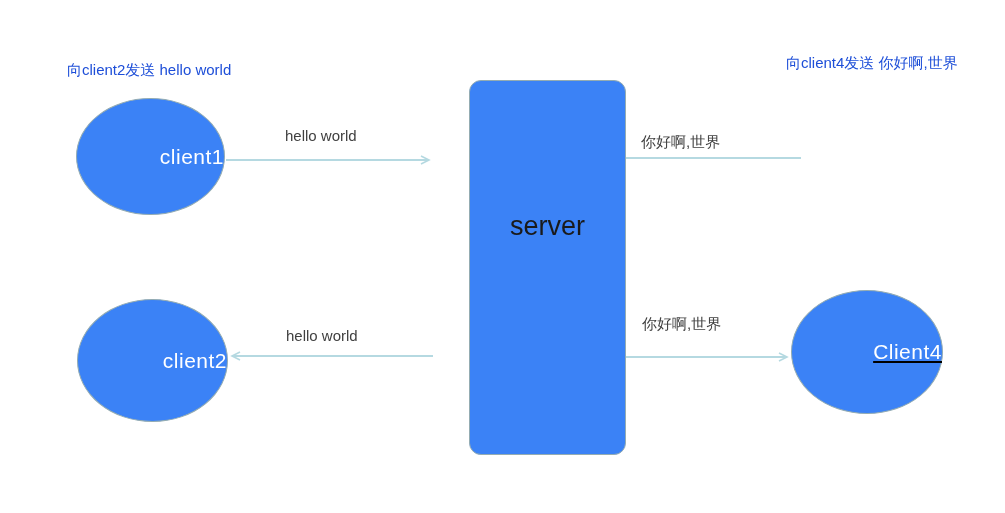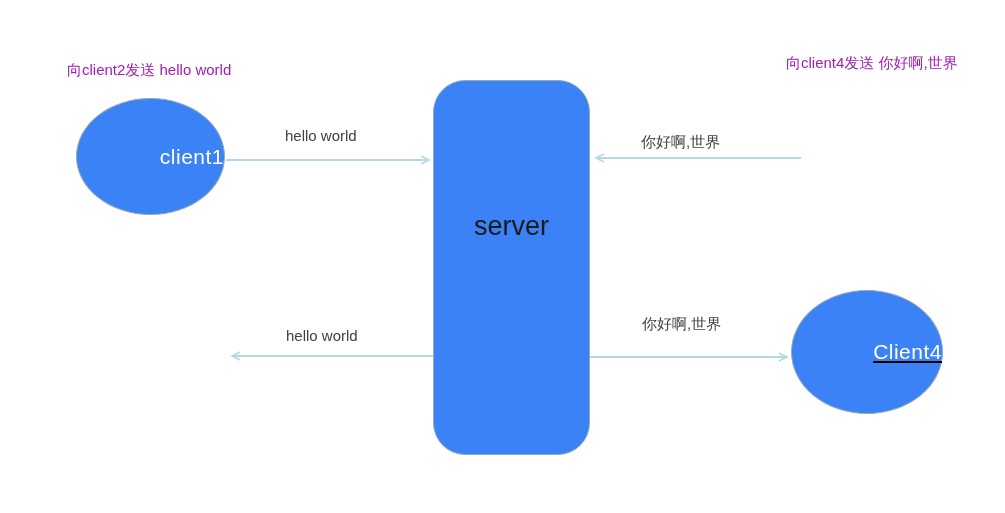--- a/index.html
+++ b/index.html
@@ -19,33 +19,33 @@
     align-items: center;
     justify-content: flex-end;
     box-sizing: border-box;
   }
   .ellipse { border-radius: 50%; }
   .node-label {
     color: #ffffff;
     font-size: 21px;
     letter-spacing: 0.5px;
   }
-  #server-node { border-radius: 32px; }
+  #server-node { border-radius: 12px; margin-left: 36px; }
   #server-label {
     position: absolute;
     top: 130px;
     left: 0;
     width: 100%;
     text-align: center;
     color: #1a1a1a;
     font-size: 27px;
   }
   .caption {
     position: absolute;
-    color: #a21caf;
+    color: #1d4ed8;
     font-size: 15px;
     white-space: nowrap;
   }
   .msg-label {
     position: absolute;
     color: #404040;
     font-size: 15px;
     white-space: nowrap;
   }
   #arrow-layer {
@@ -79,20 +79,23 @@
 
   <div class="msg-label" style="left:285px; top:127px;">hello world</div>
   <div class="msg-label" style="left:641px; top:133px;">你好啊,世界</div>
   <div class="msg-label" style="left:286px; top:327px;">hello world</div>
   <div class="msg-label" style="left:642px; top:315px;">你好啊,世界</div>
 
   <div class="node ellipse" style="left:76px; top:98px; width:149px; height:117px;">
     <span class="node-label">client1</span>
   </div>
 
+  <div class="node ellipse" style="left:77px; top:299px; width:151px; height:123px;">
+    <span class="node-label">client2</span>
+  </div>
 
 
   <div class="node ellipse" style="left:791px; top:290px; width:152px; height:124px;text-decoration:underline;">
     <span class="node-label">Client4</span>
   </div>
 
   <div class="node" id="server-node" style="left:433px; top:80px; width:157px; height:375px;">
     <span id="server-label">server</span>
   </div>
 

